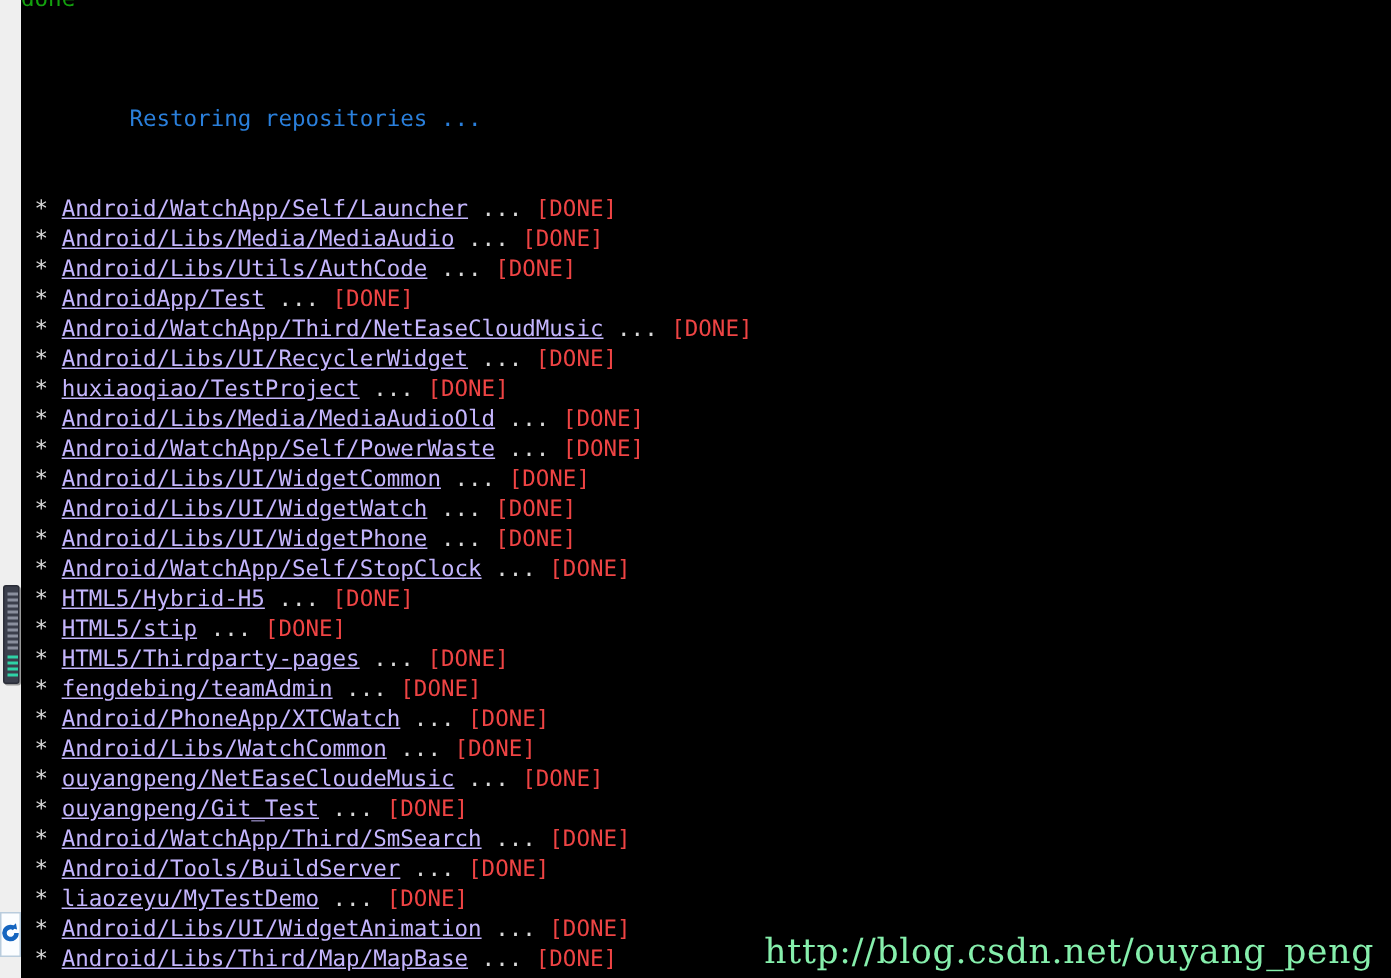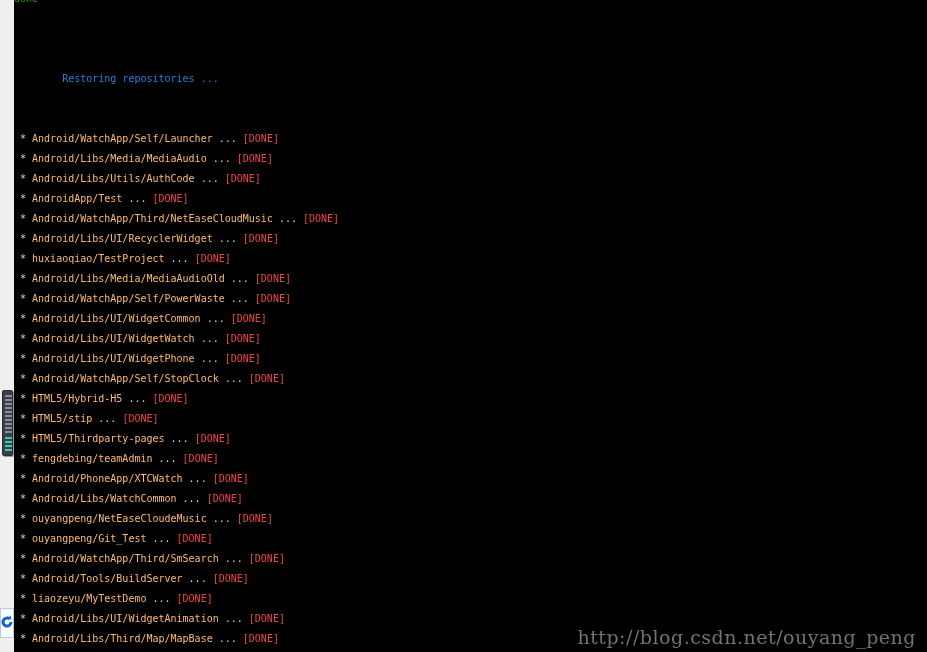--- a/index.html
+++ b/index.html
@@ -85,21 +85,21 @@
 
   
   #terminal {
     position: absolute;
     left: 14px;
     top: 0;
     width: 885px;
     height: 652px;
     background: #000000;
     font-family: "DejaVu Sans Mono", "Liberation Mono", monospace;
-    font-size: 10px;
+    font-size: 15px;
     line-height: 20px;
     letter-spacing: 0px;
     white-space: pre;
     z-index: 2;
   }
 
   .line {
     height: 20px;
     line-height: 20px;
     white-space: pre;
@@ -115,34 +115,34 @@
   #lines-wrap {
     position: absolute;
     left: 0;
     top: 9px;
     width: 913px;
   }
 
   .c-green  { color: #13a10e; }
   .c-dgreen { color: #ef4444; }
   .c-blue   { color: #2a7fdb; }
-  .c-white  { color: #fdba74; }
+  .c-white  { color: #c4b5fd; text-decoration: underline; }
 
   .star { color: #d9d9d9; }
   .dots { color: #d9d9d9; }
 
   
   #watermark {
     position: absolute;
     right: 11px;
     bottom: 4px;
     font-family: "DejaVu Serif", "Liberation Serif", serif;
-    font-size: 19px;
+    font-size: 23px;
     letter-spacing: 0.5px;
-    color: #737373;
+    color: #86efac;
     z-index: 4;
     white-space: pre;
   }
 </style>
 </head>
 <body>
 
 <div id="screen">
 
   <div id="left-strip">

